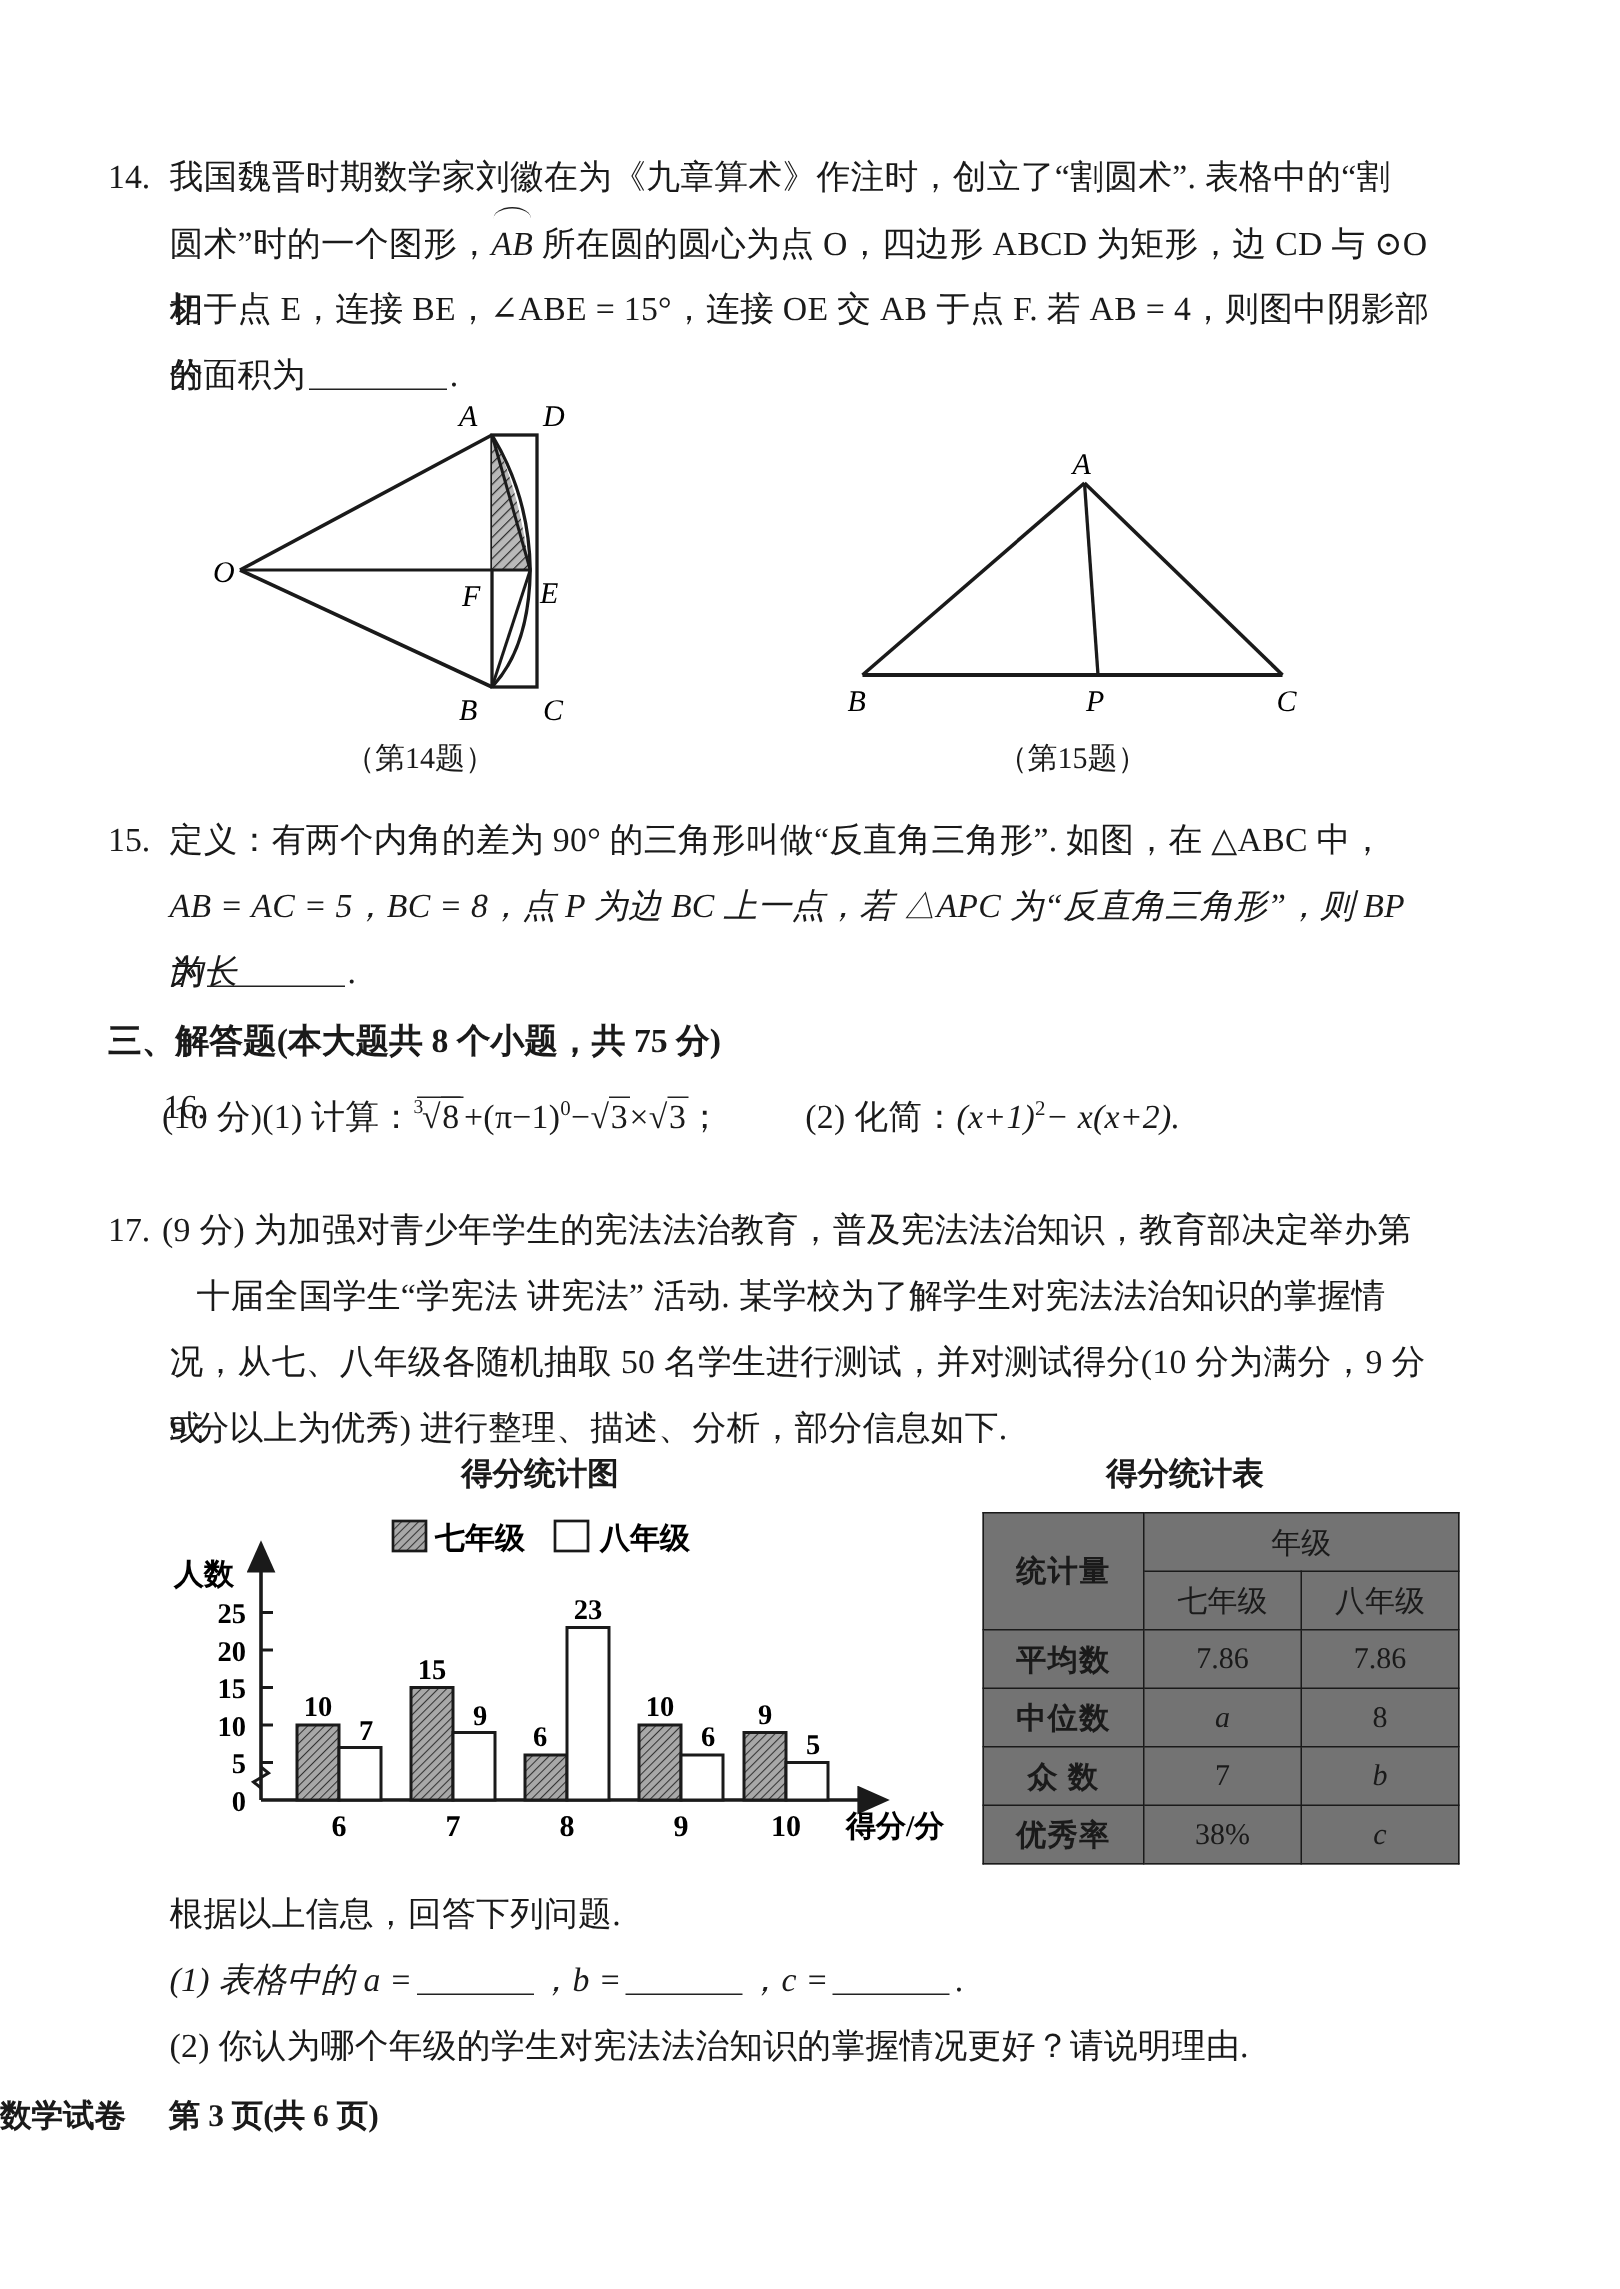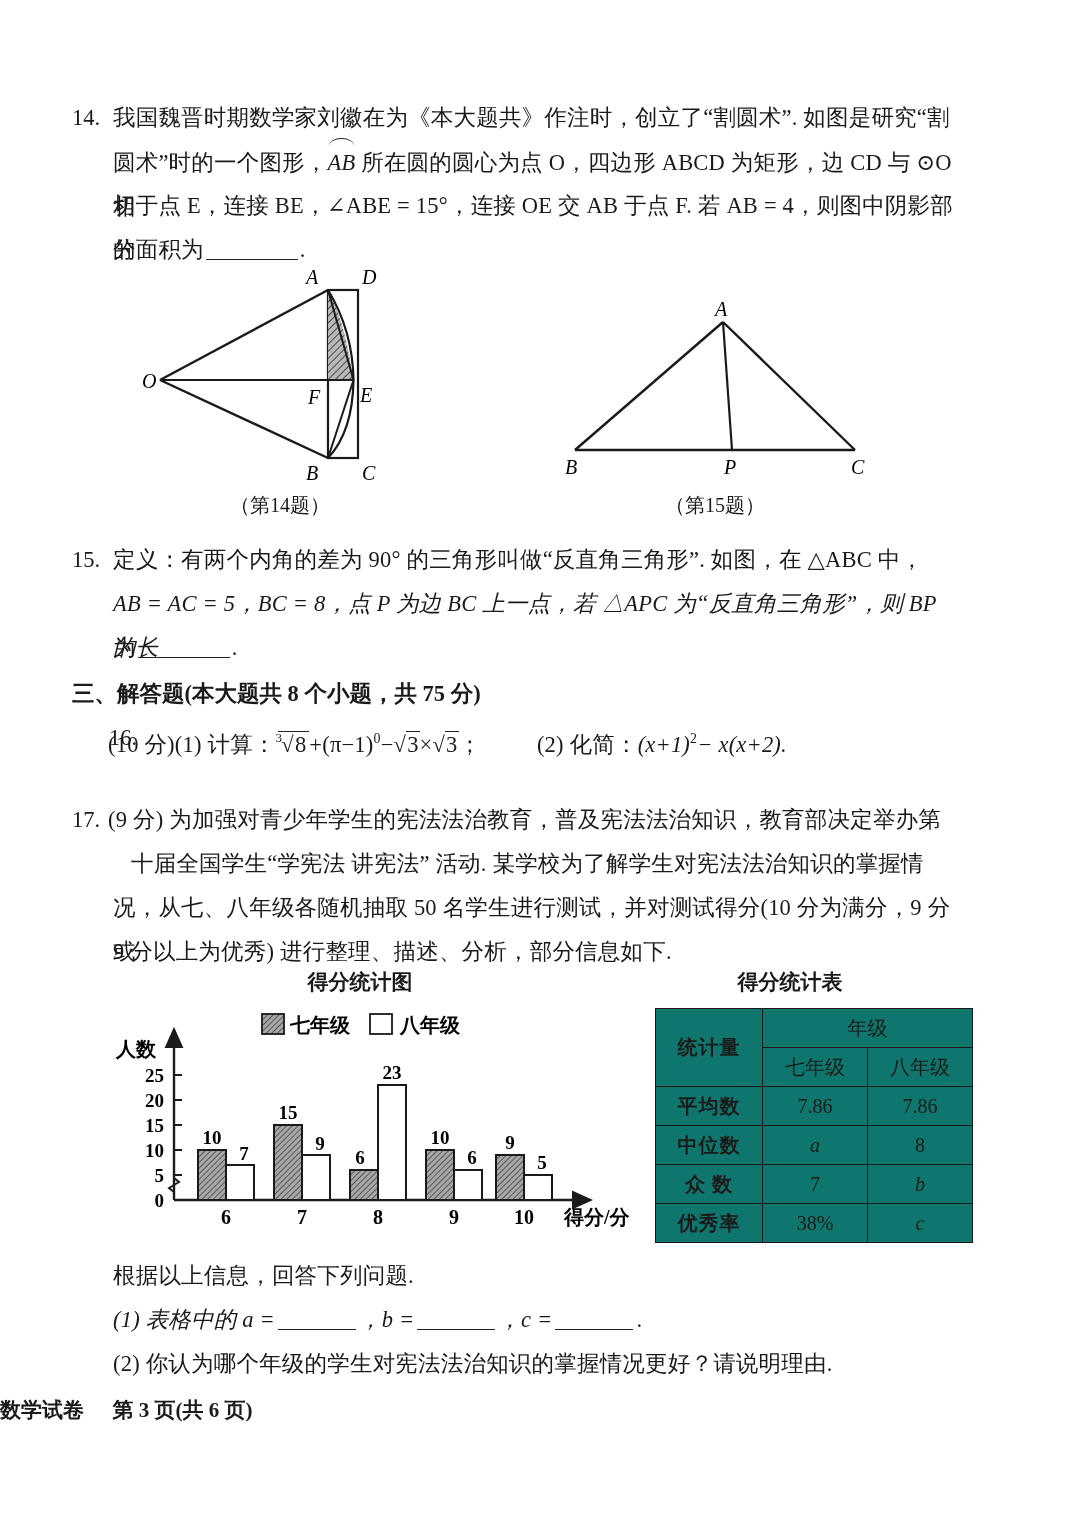--- a/index.html
+++ b/index.html
@@ -90,21 +90,21 @@
     font-size: 21px;
     font-weight: bold;
     text-align: center;
   }
 
   
   table.stats {
     position: absolute;
     border-collapse: collapse;
     font-size: 20px;
-    background: #0f766e;
+    background: #737373;
   }
   table.stats td, table.stats th {
     border: 1.8px solid #1a1a1a;
     text-align: center;
     font-weight: normal;
     padding: 0;
     height: 38px;
   }
   table.stats .lbl {
     width: 106px;
@@ -128,21 +128,21 @@
 
   svg text { font-family: "Liberation Serif", serif; }
 </style>
 </head>
 <body>
 
 <div class="page">
 
   <div class="qnum" style="left:72px; top:96px;">14.</div>
   <div class="qblock" style="left:113px; top:96px; width:848px;">
-    <span>我国魏晋时期数学家刘徽在为《本大题共》作注时，创立了“割圆术”. 如图是研究“割</span>
+    <span>我国魏晋时期数学家刘徽在为《九章算术》作注时，创立了“割圆术”. 表格中的“割</span>
   </div>
   <div class="qblock" style="left:113px; top:140px; width:848px;">
     <span>圆术”时的一个图形，</span><span class="arc">AB</span><span> 所在圆的圆心为点 O，四边形 ABCD 为矩形，边 CD 与 ⊙O 相</span>
   </div>
   <div class="qblock" style="left:113px; top:184px; width:848px;">
     <span>切于点 E，连接 BE，∠ABE = 15°，连接 OE 交 AB 于点 F. 若 AB = 4，则图中阴影部分</span>
   </div>
   <div class="qblock" style="left:113px; top:228px; width:848px;">
     <span>的面积为</span><span class="blank-s"></span><span>.</span>
   </div>

